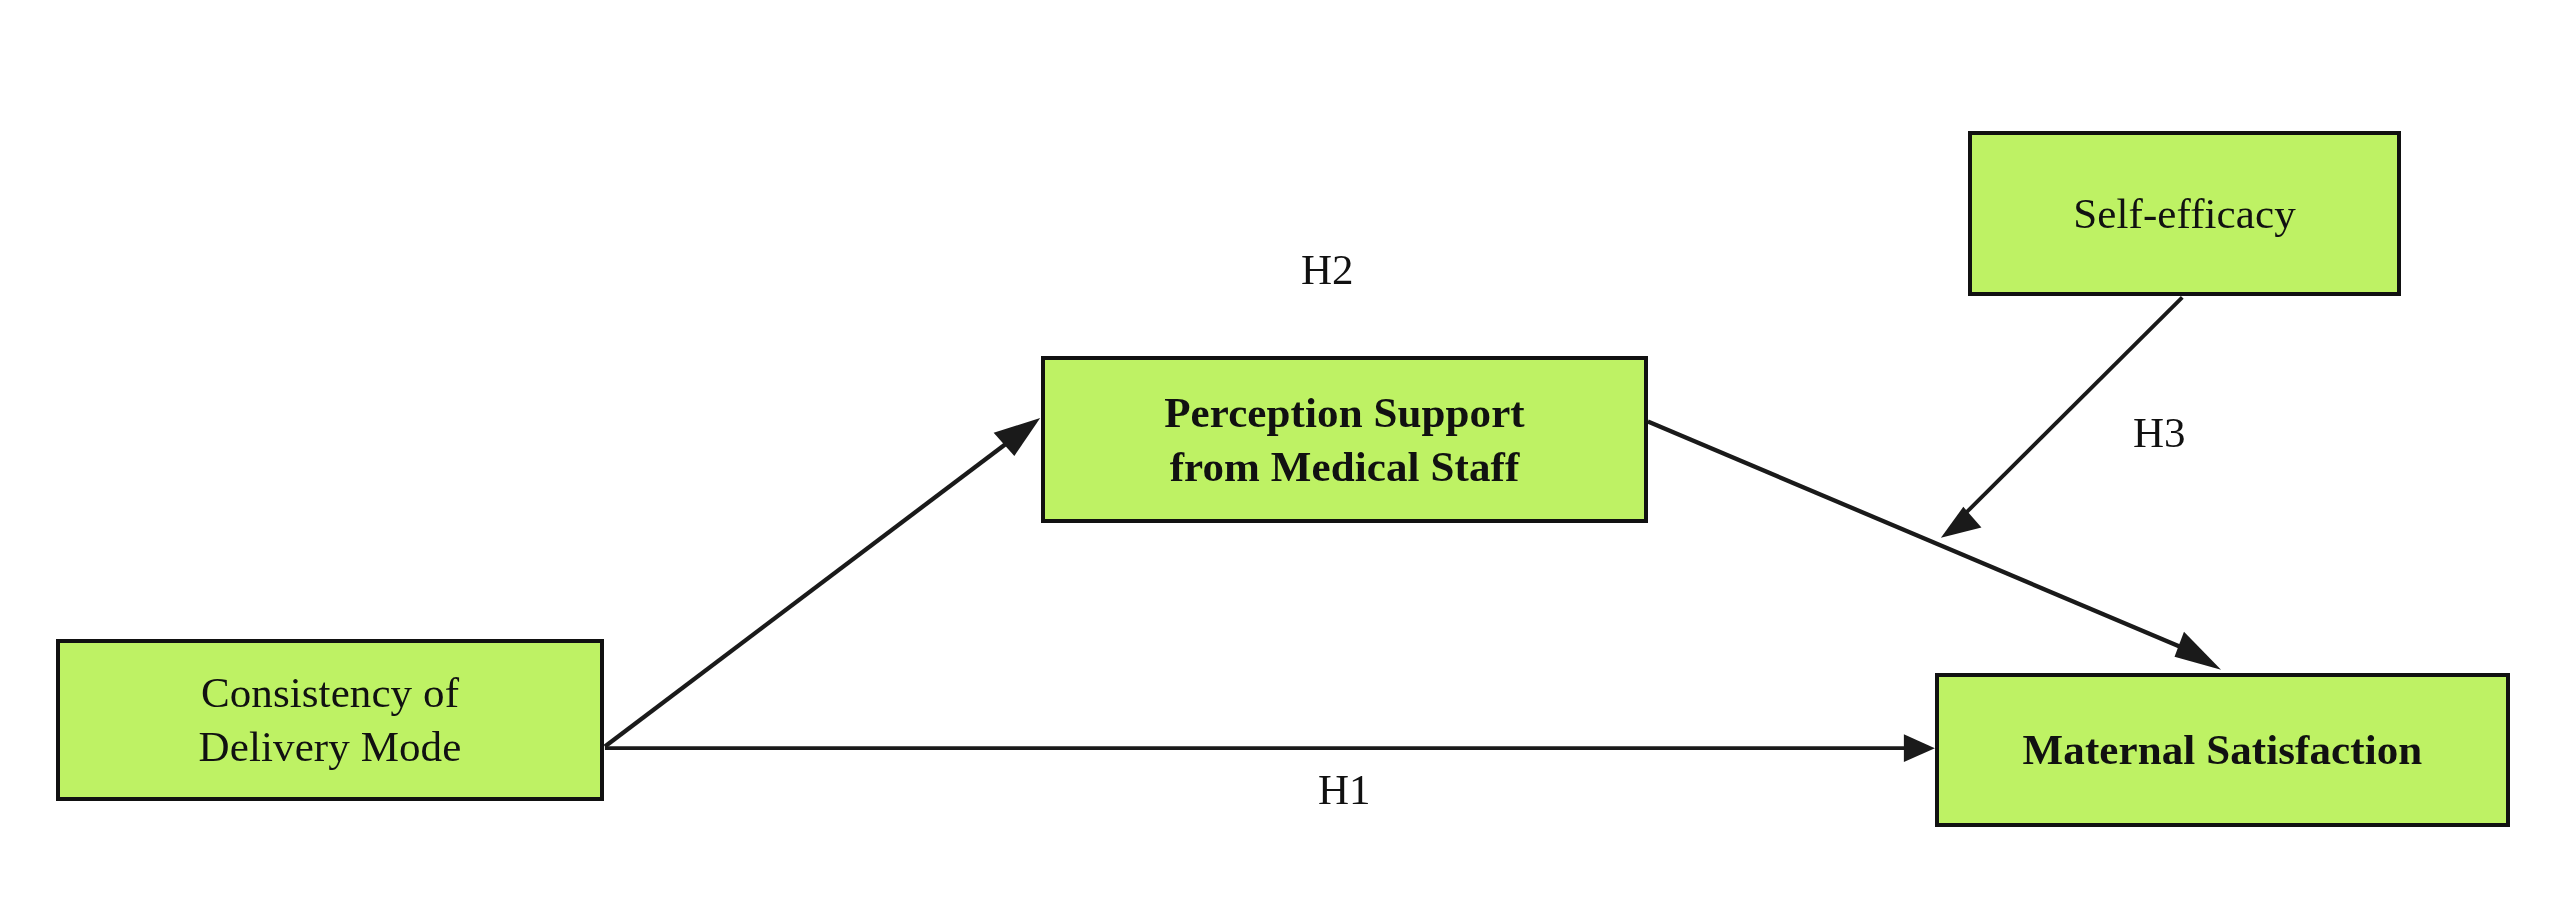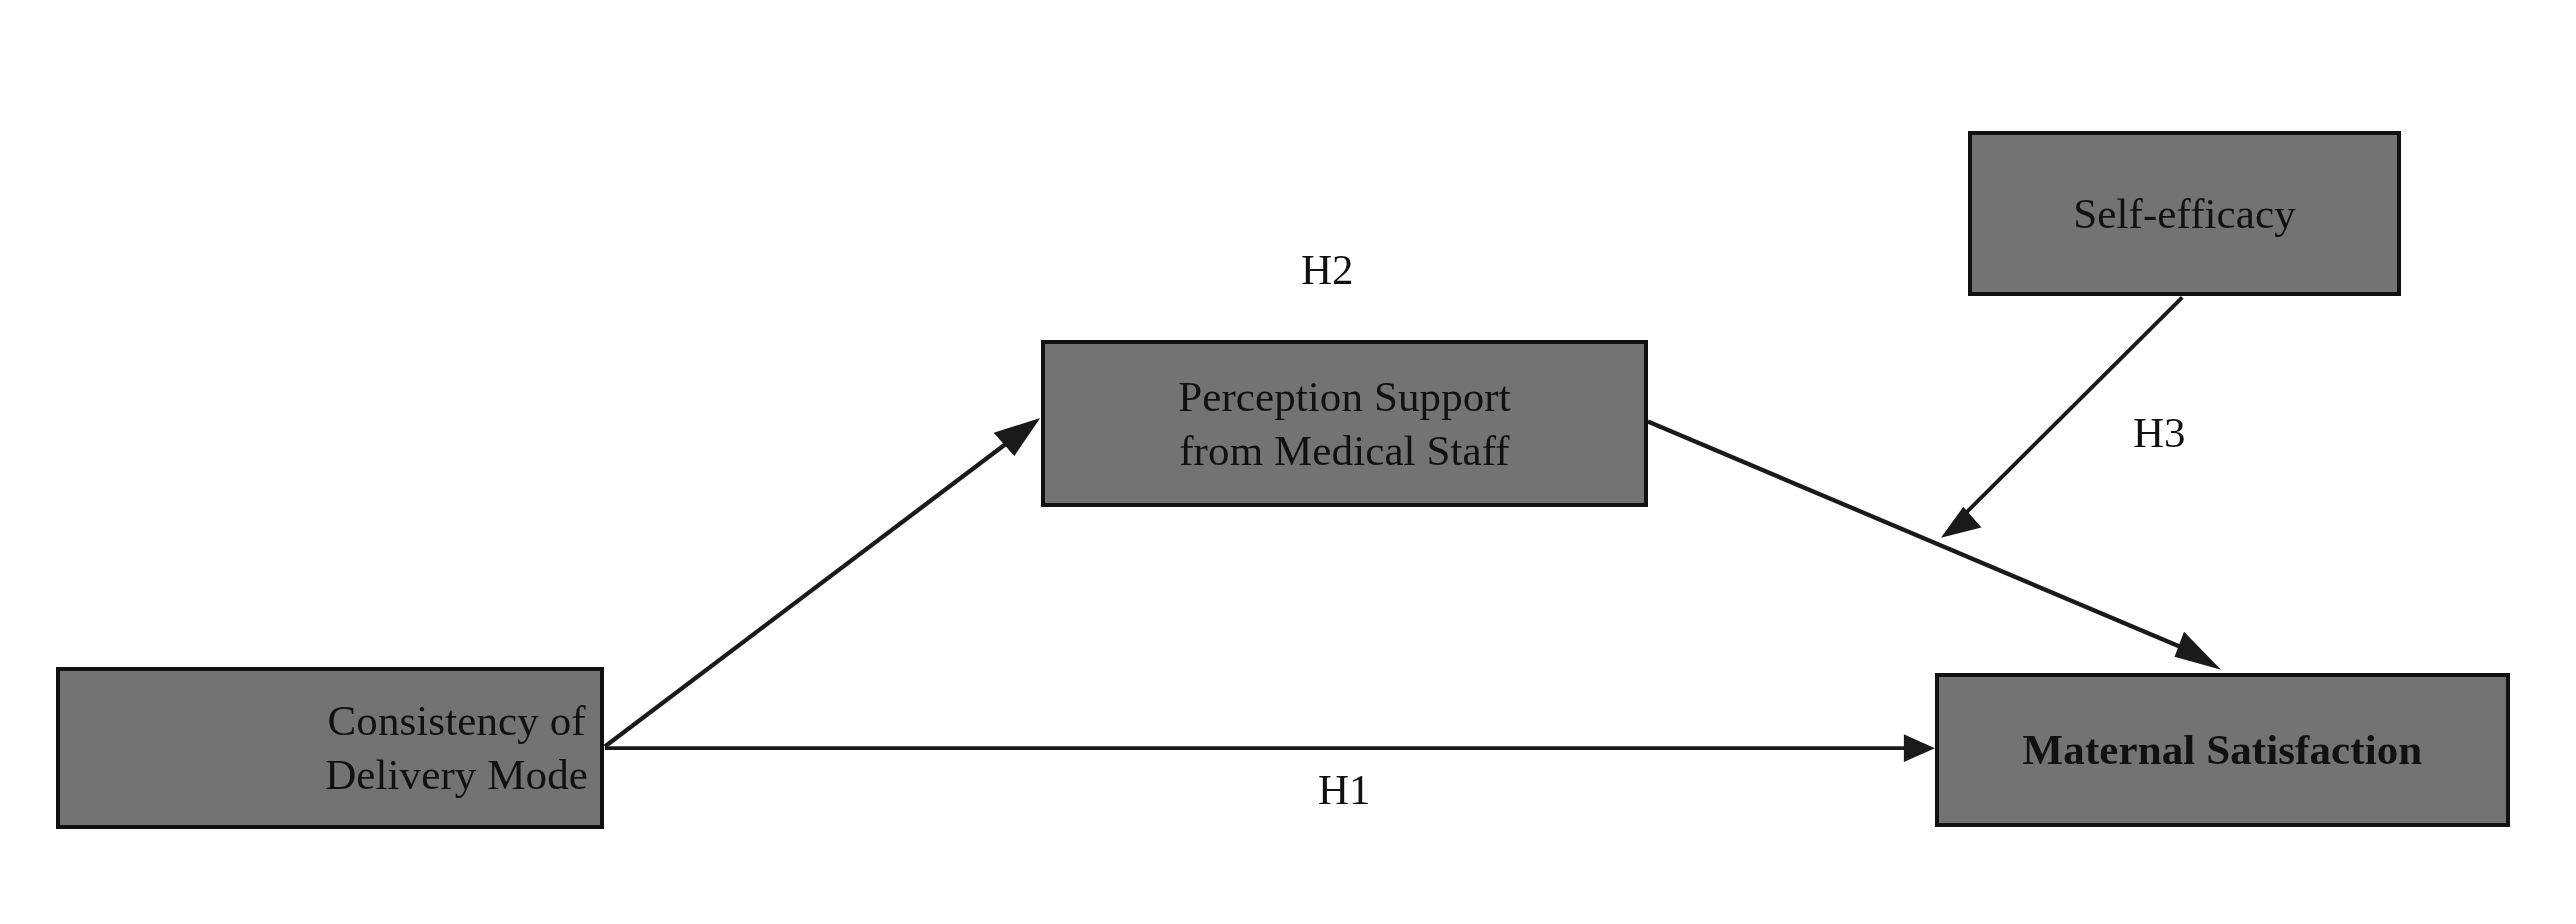--- a/index.html
+++ b/index.html
@@ -36,50 +36,50 @@
     stroke-width: 4.5;
   }
   .arrow-head {
     fill: #1a1a1a;
     stroke: none;
   }
   
   .construct-box {
     position: absolute;
     box-sizing: border-box;
-    background: #737373;
+    background: #bef264;
     border: 4.3px solid #111111;
     display: flex;
     align-items: center;
     justify-content: center;
     text-align: center;
     z-index: 3;
   }
   .construct-label {
     display: block;
     color: #111111;
     font-family: "Liberation Serif", "DejaVu Serif", serif;
     font-size: 43px;
     line-height: 1.25;
     letter-spacing: 0.1px;
     white-space: pre-line;
     padding: 0 12px;
   }
   #box-consistency {
     left: 56px;
-    top: 667px;
+    top: 639px;
     width: 548px;
     height: 162px;
-    justify-content: flex-end;
   }
   #box-perception {
     left: 1041px;
-    top: 340px;
+    top: 356px;
     width: 607px;
     height: 167px;
+    font-weight: bold;
   }
   #box-self-efficacy {
     left: 1968px;
     top: 131px;
     width: 433px;
     height: 165px;
   }
   #box-maternal {
     left: 1935px;
     top: 673px;

